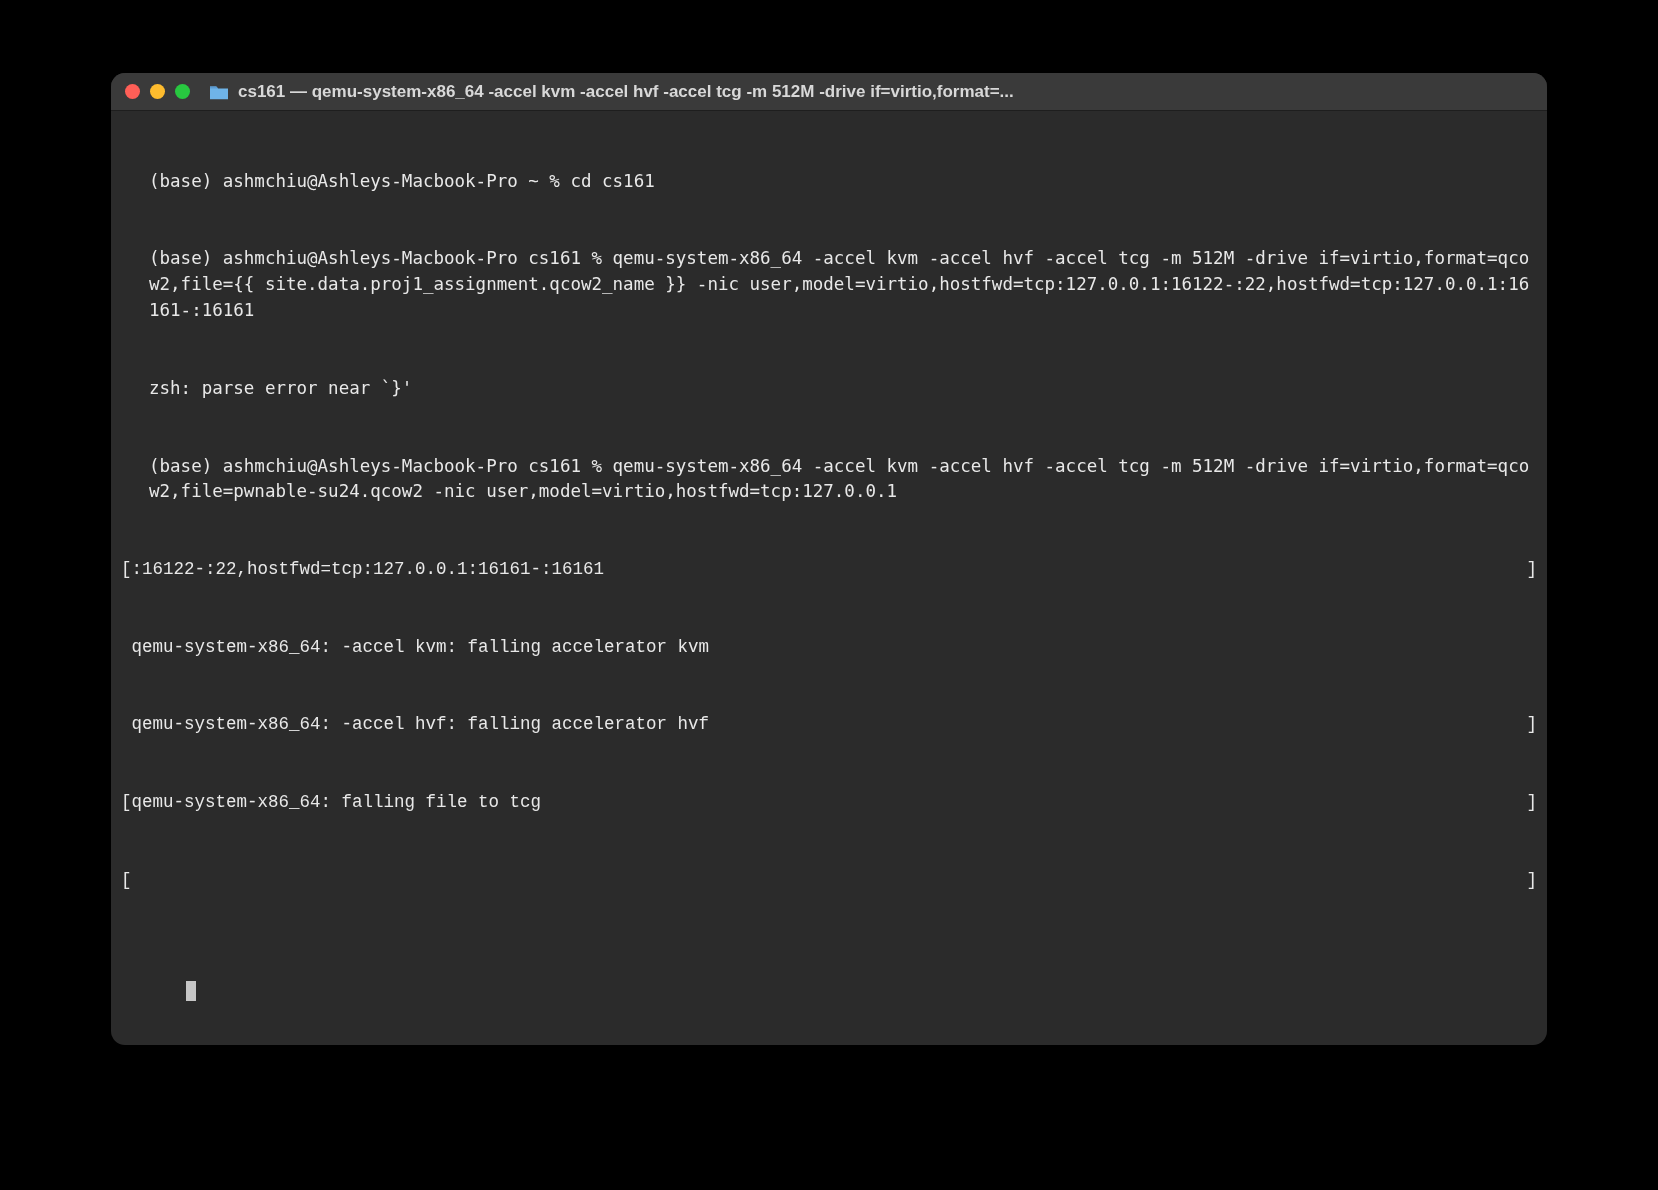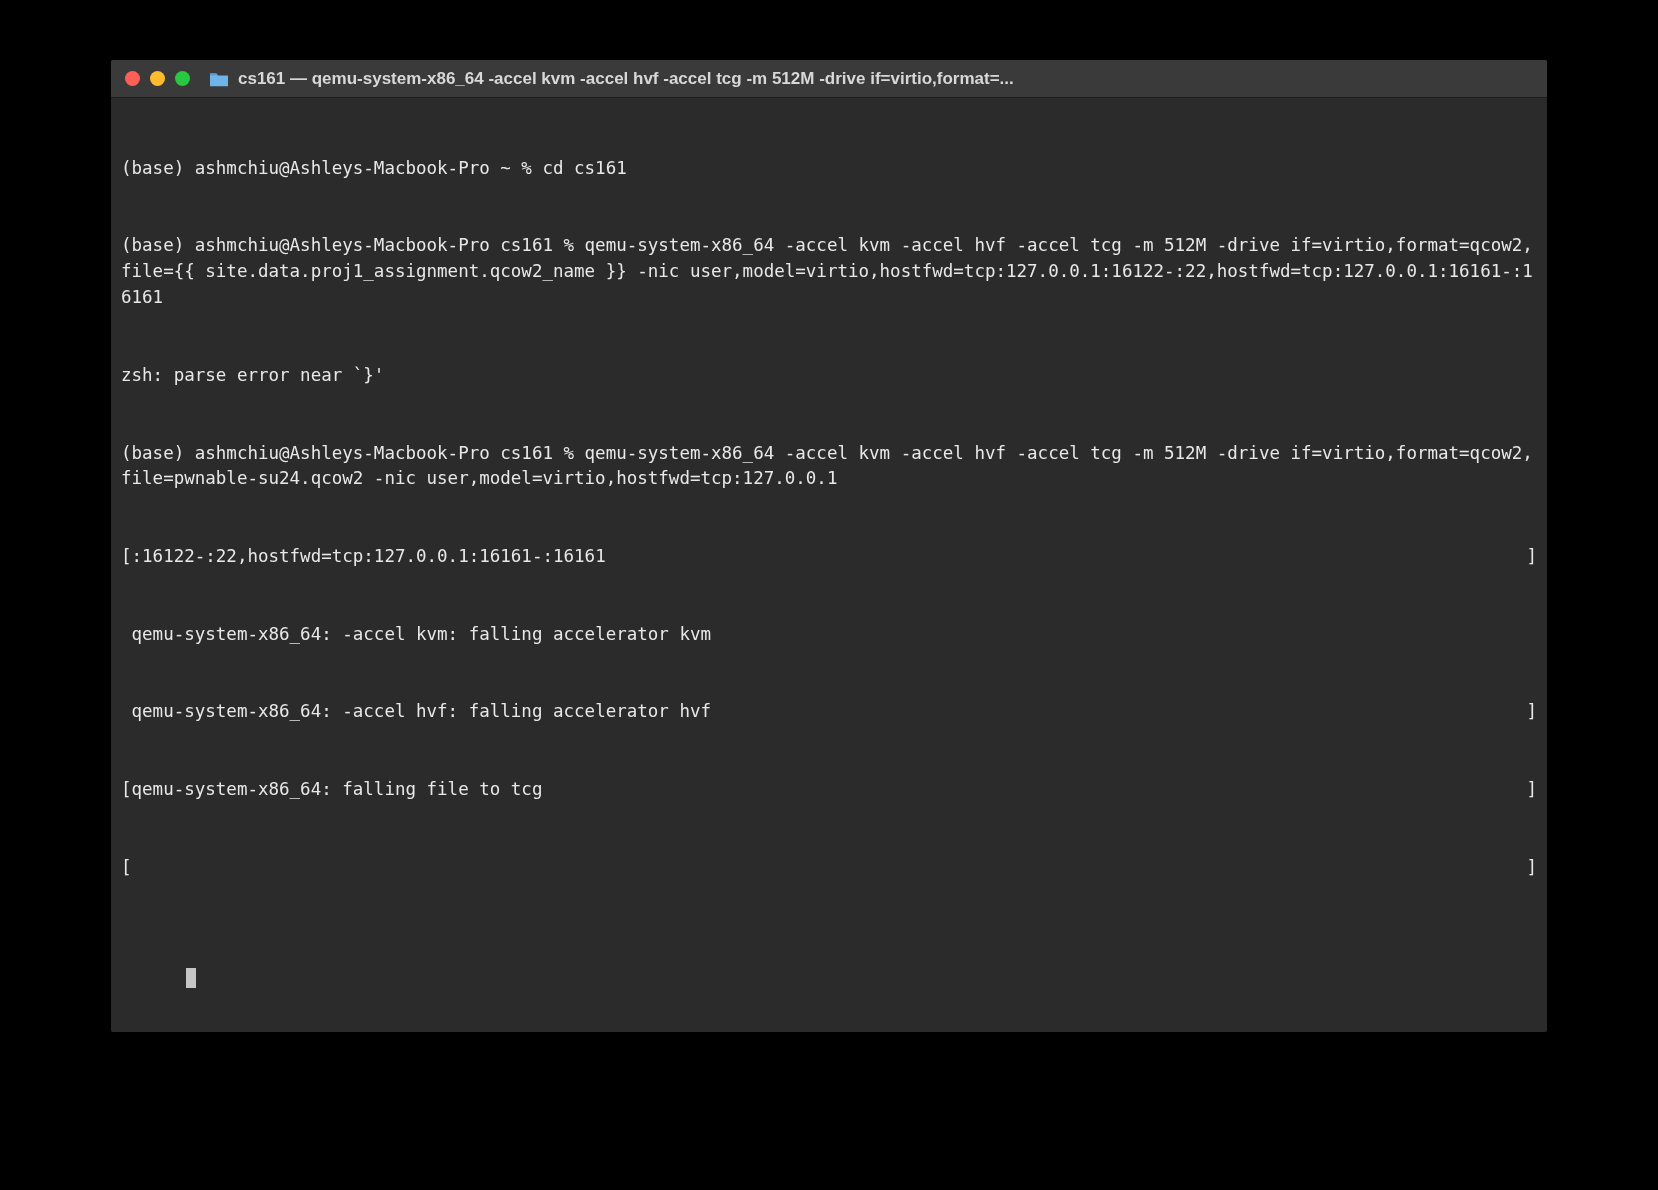--- a/index.html
+++ b/index.html
@@ -10,25 +10,25 @@
     body {
       background: #000000;
       width: 1658px;
       height: 1190px;
       position: relative;
       font-family: "SF Mono", "Menlo", "Monaco", "Consolas", monospace;
     }
     .terminal-window {
       position: absolute;
       left: 111px;
-      top: 60px;
+      top: 73px;
       width: 1436px;
       height: 972px;
       background: #2b2b2b;
-      border-radius: 2px;
+      border-radius: 14px;
       overflow: hidden;
       box-shadow: 0 20px 60px rgba(0,0,0,0.6);
     }
     .titlebar {
       height: 38px;
       background: #3a3a3a;
       display: flex;
       align-items: center;
       padding: 0 14px;
       border-bottom: 1px solid #1e1e1e;
@@ -75,32 +75,34 @@
       font-size: 17.5px;
       line-height: 1.48;
       font-family: "SF Mono", "Menlo", "Monaco", "Consolas", monospace;
       white-space: pre-wrap;
       word-break: break-all;
       height: calc(100% - 38px);
       position: relative;
     }
     .term-line {
       display: block;
+      margin-left: 28px;
     }
     .cursor-block {
       display: inline-block;
       width: 10px;
       height: 20px;
       background: #c6c6c6;
       vertical-align: text-bottom;
       margin-top: 6px;
     }
     .bracket-pair {
       display: flex;
       justify-content: flex-start;
+      font-family: Liberation Mono, monospace;
     }
     .bracket-left {
       flex: 1;
       white-space: pre-wrap;
       word-break: break-all;
     }
     .bracket-right {
       flex-shrink: 0;
     }
   </style>

